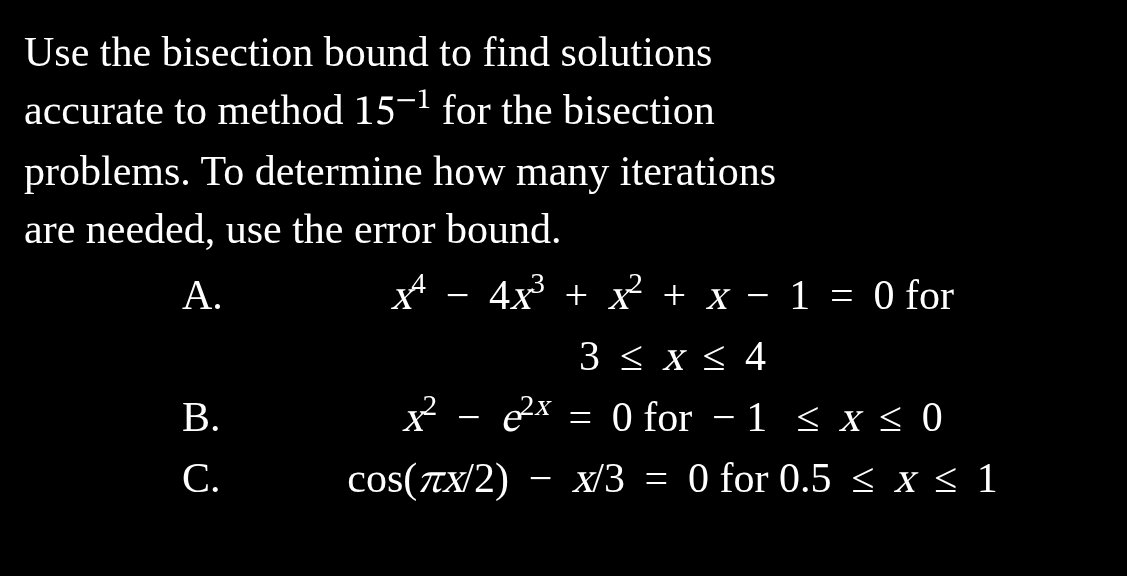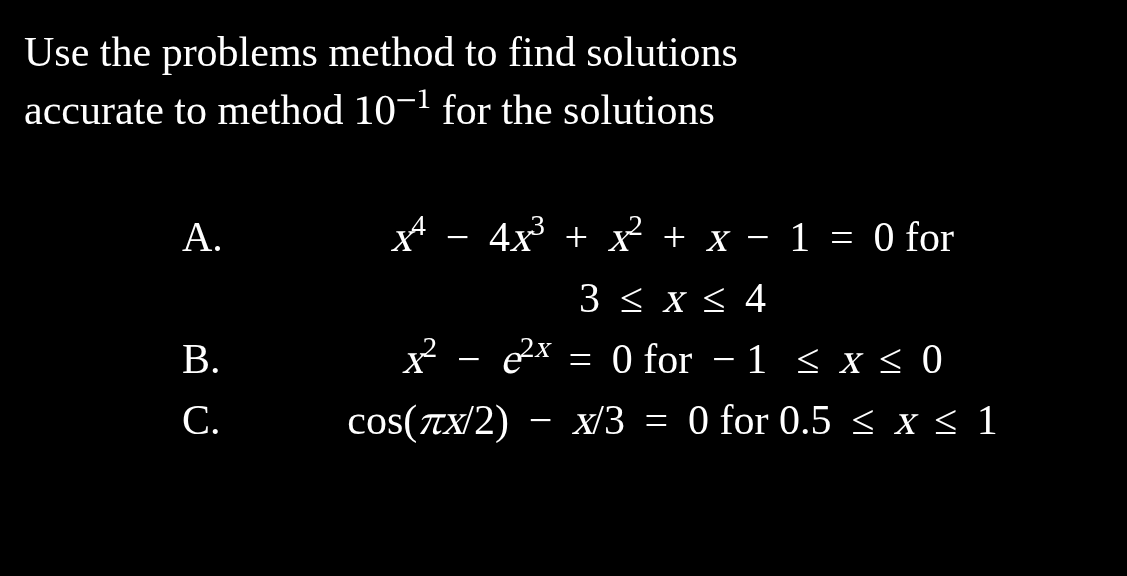--- a/index.html
+++ b/index.html
@@ -62,23 +62,24 @@
     }
     .leq {
       font-style: normal;
       margin: 0 0.22em;
     }
   </style>
 </head>
 <body>
 
 <div class="intro">
-  <span>Use the problems method to find solutions</span><br>
-  <span>accurate to method </span><span class="math num">10</span><span class="sup math num">−1</span><span> for the solutions</span><br>
-  <br>
+  <span>Use the bisection bound to find solutions</span><br>
+  <span>accurate to method </span><span class="math num">15</span><span class="sup math num">−1</span><span> for the bisection</span><br>
+  <span>problems. To determine how many iterations</span><br>
+  <span>are needed, use the error bound.</span>
 </div>
 
 <div class="list">
 
   <div class="item">
     <div class="item-letter roman">A.</div>
     <div class="item-body">
       <span class="math">x</span><span class="sup num">4</span><span class="op"> − </span><span class="num">4</span><span class="math">x</span><span class="sup num">3</span><span class="op"> + </span><span class="math">x</span><span class="sup num">2</span><span class="op"> + </span><span class="math">x</span><span class="op"> − </span><span class="num">1</span><span class="op"> = </span><span class="num">0</span><span class="roman"> for</span><br>
       <span class="num">3</span><span class="leq"> ≤ </span><span class="math">x</span><span class="leq"> ≤ </span><span class="num">4</span>
     </div>

